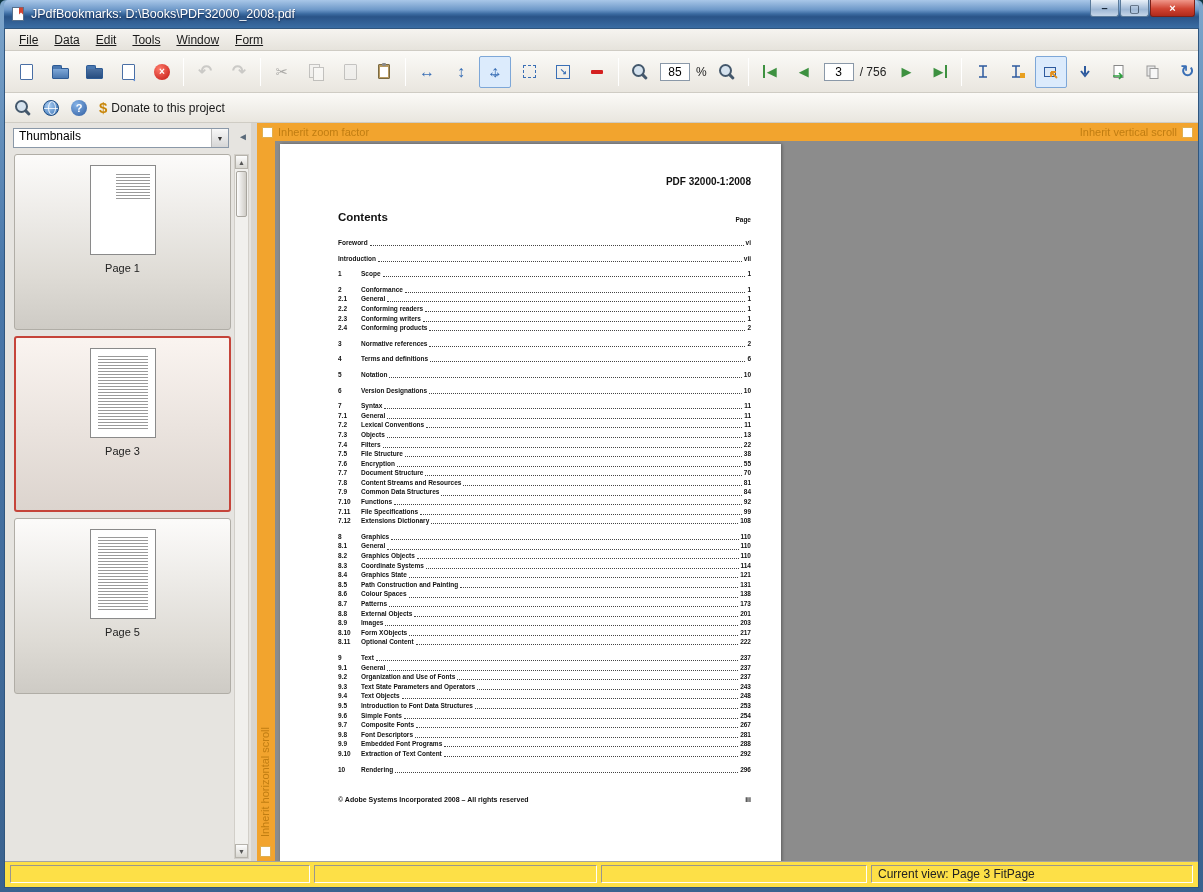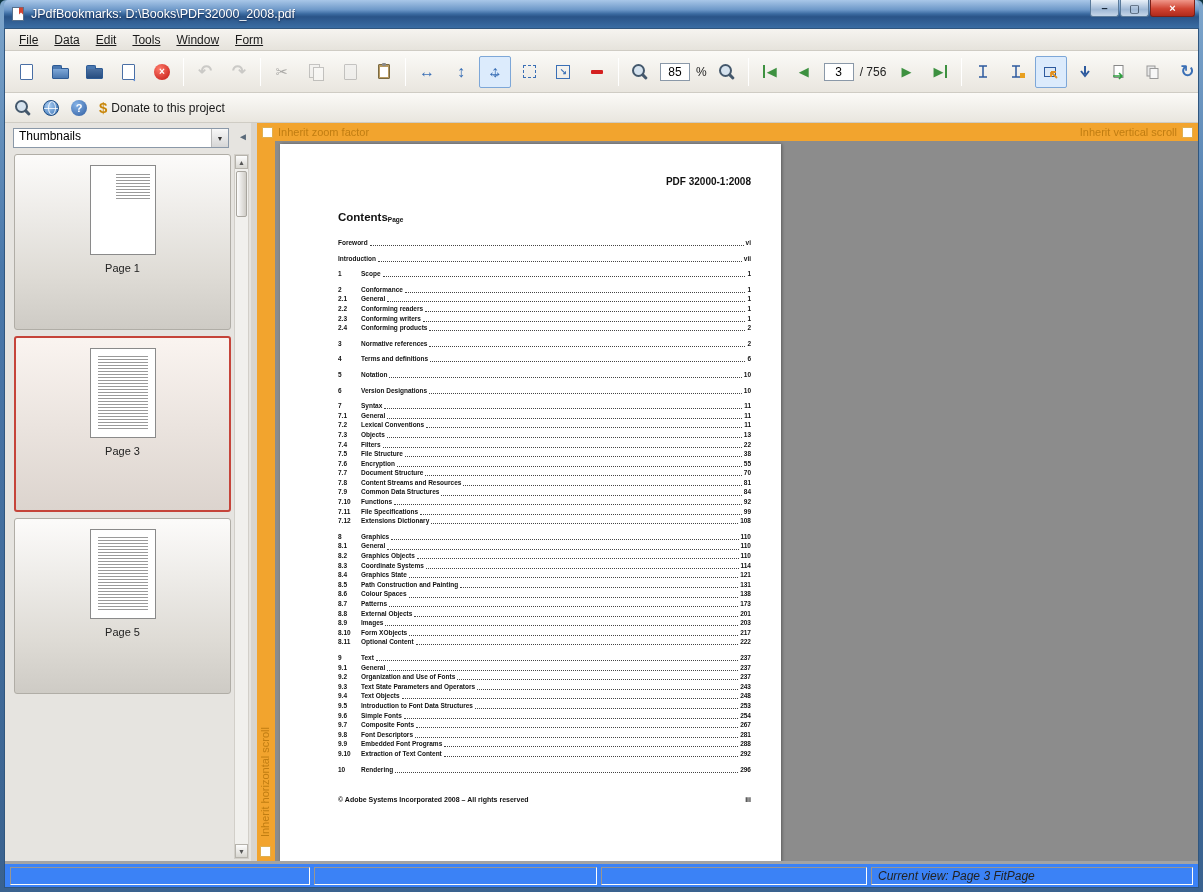--- a/index.html
+++ b/index.html
@@ -130,34 +130,34 @@
   .inherit-top .spacer { flex:1; }
   .inherit-check { width:11px; height:11px; background:#fff; border:1px solid #e0b050; flex:none; }
   .inherit-left { position:absolute; top:18px; left:0; bottom:0; width:18px; background:#f2a42e; z-index:2; }
   .hscroll-label { position:absolute; bottom:24px; left:2px; writing-mode:vertical-rl; transform:rotate(180deg);
     font-size:11px; color:#c07d12; white-space:nowrap; }
   .hscroll-check { position:absolute; bottom:4px; left:3px; width:11px; height:11px; background:#fff; border:1px solid #e0b050; }
   .canvas { position:absolute; top:18px; left:18px; right:0; bottom:0; background:#8c8c8c; overflow:hidden; }
   .pdf-page { position:absolute; top:3px; left:5px; width:501px; bottom:-12px; background:#fff;
     padding:32px 30px 0 58px; overflow:hidden; color:#111; box-shadow:1px 0 3px rgba(0,0,0,.35); }
   .doc-header { text-align:right; font-size:10px; font-weight:bold; }
-  .doc-title-row { display:flex; align-items:flex-end; margin:24px 0 15px; }
+  .doc-title-row { display:flex; justify-content:space-between; align-items:flex-end; margin:24px 0 15px; }
   .doc-title { font-size:11.5px; font-weight:bold; }
   .doc-pagecol { font-size:6.5px; font-weight:bold; }
   .toc-row { display:flex; align-items:flex-end; font-size:6.5px; font-weight:bold; line-height:9.6px; }
   .toc-row.gap { margin-top:6px; }
   .toc-row:first-child { margin-top:0; }
   .toc-num { width:23px; flex:none; }
   .toc-dots { flex:1; border-bottom:1px dotted #444; margin:0 2px 1.5px; }
   .toc-page { flex:none; }
   .doc-footer { display:flex; justify-content:space-between; margin-top:22px; font-size:7px; font-weight:bold; }
 
   
-  .statusbar { height:26px; flex:none; background:#3b82f6; border-top:3px solid #a3a3a3;
-    display:flex; gap:4px; padding:3px 5px;font-style:italic; }
+  .statusbar { height:26px; flex:none; background:#fde047; border-top:1px solid #a3a3a3;
+    display:flex; gap:4px; padding:3px 5px; }
   .status-panel { height:18px; border:1px solid; border-color:#9a968e #fdfdfb #fdfdfb #9a968e;
     font-size:12px; color:#222; display:flex; align-items:center; padding:0 6px; }
   .p1 { width:300px; flex:none; } .p2 { width:283px; flex:none; } .p3 { width:266px; flex:none; }
   .p4 { flex:1; }
 </style>
 </head>
 <body>
 
 <div class="window">
 

